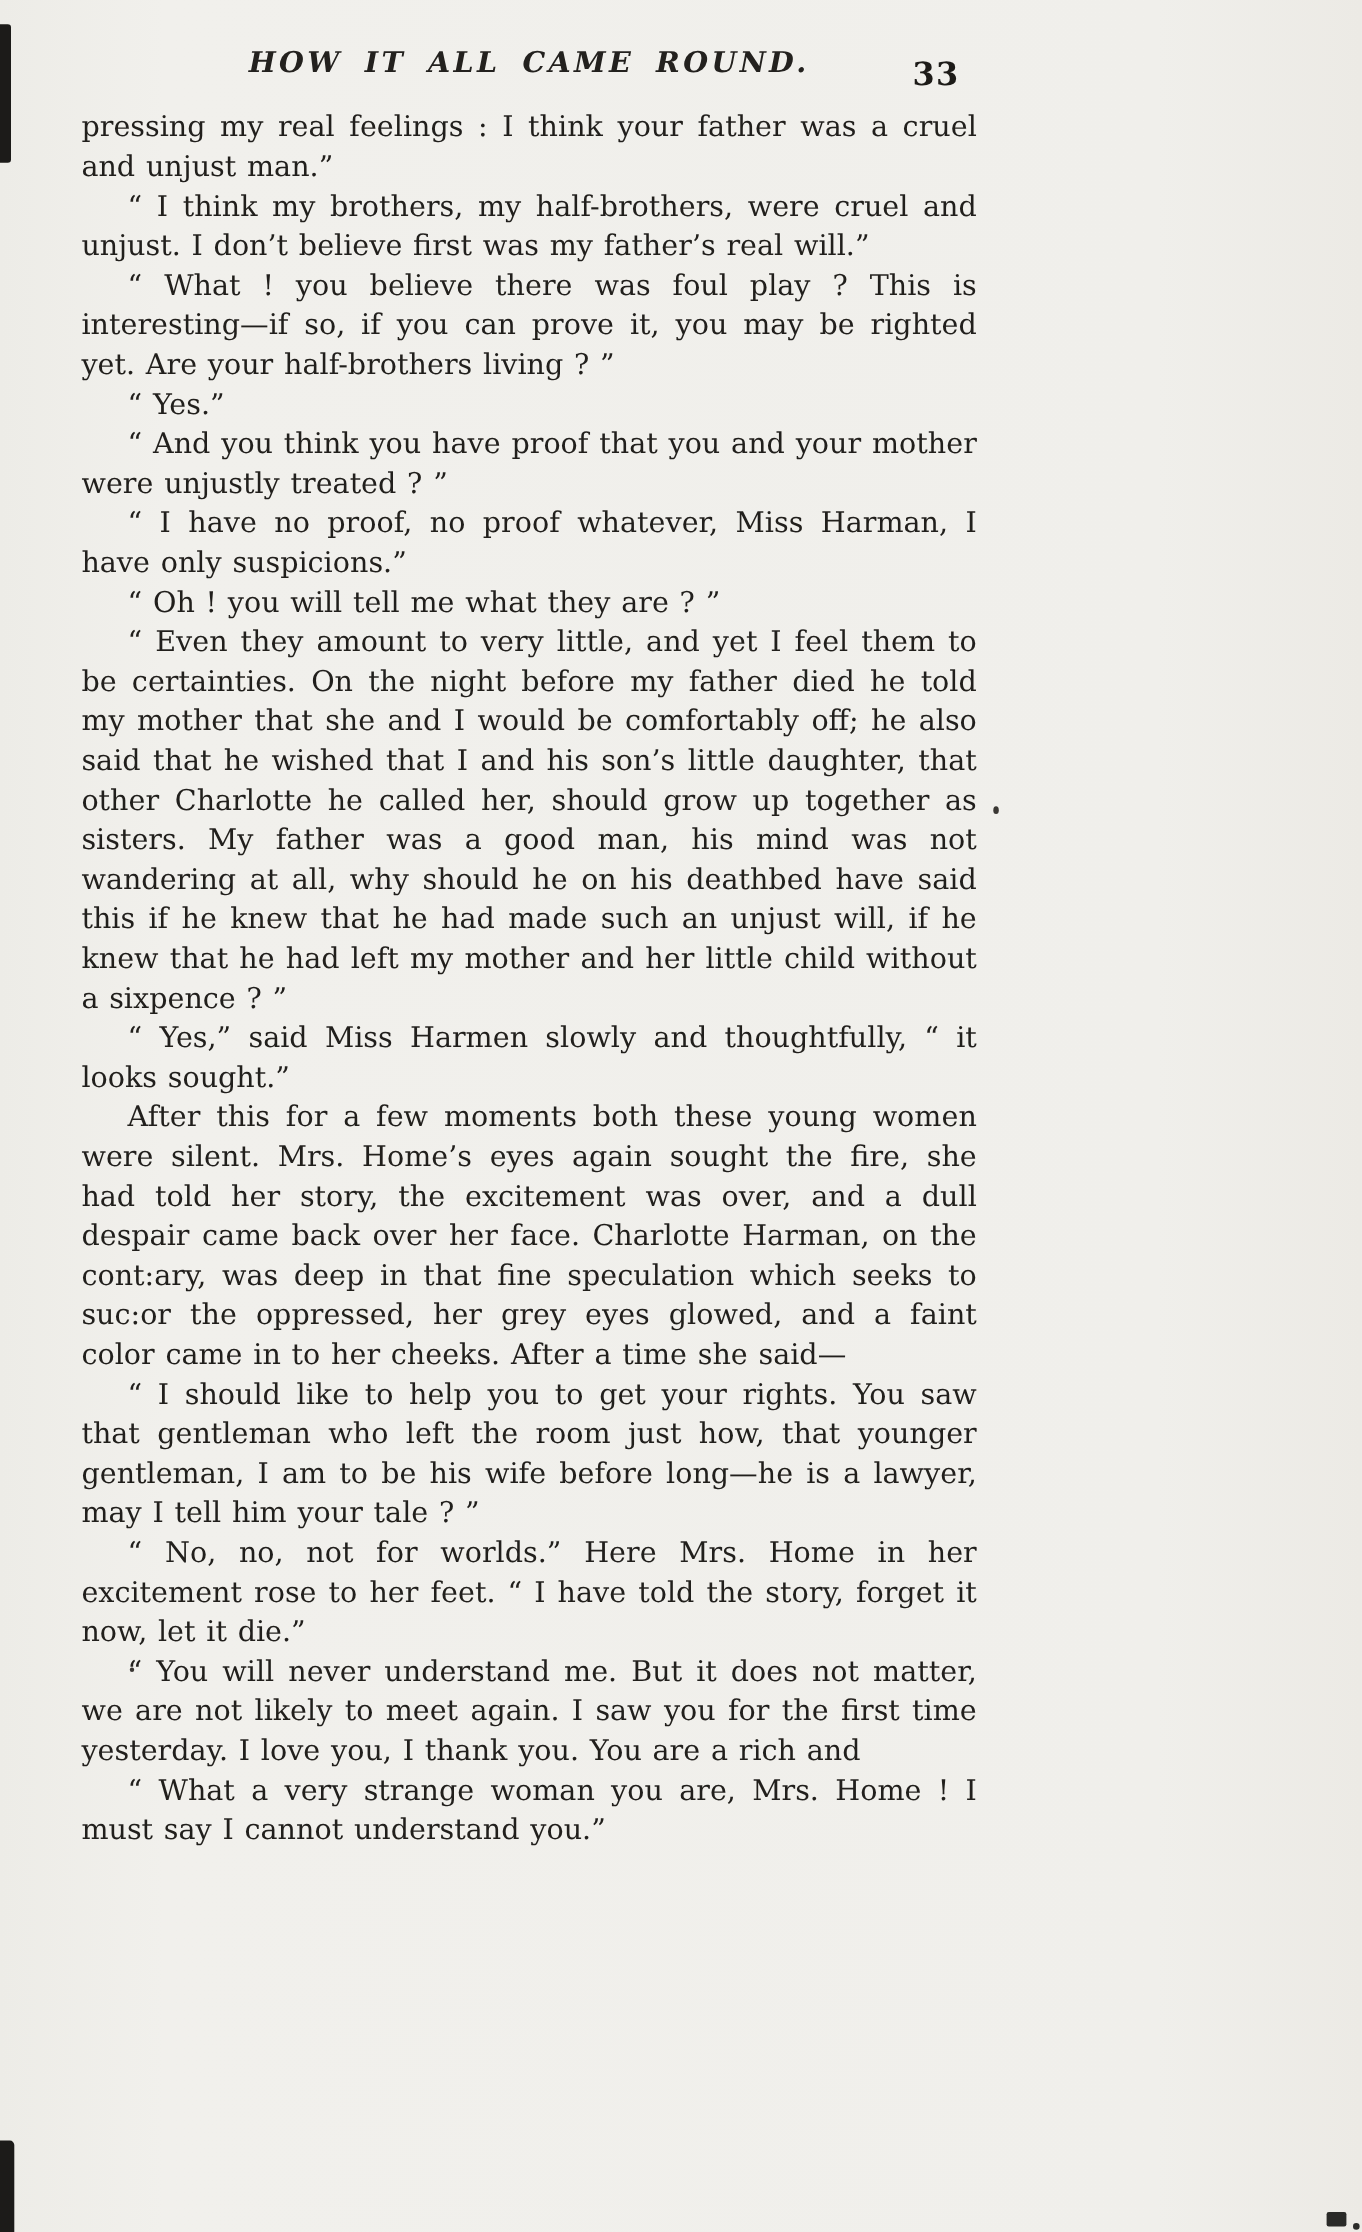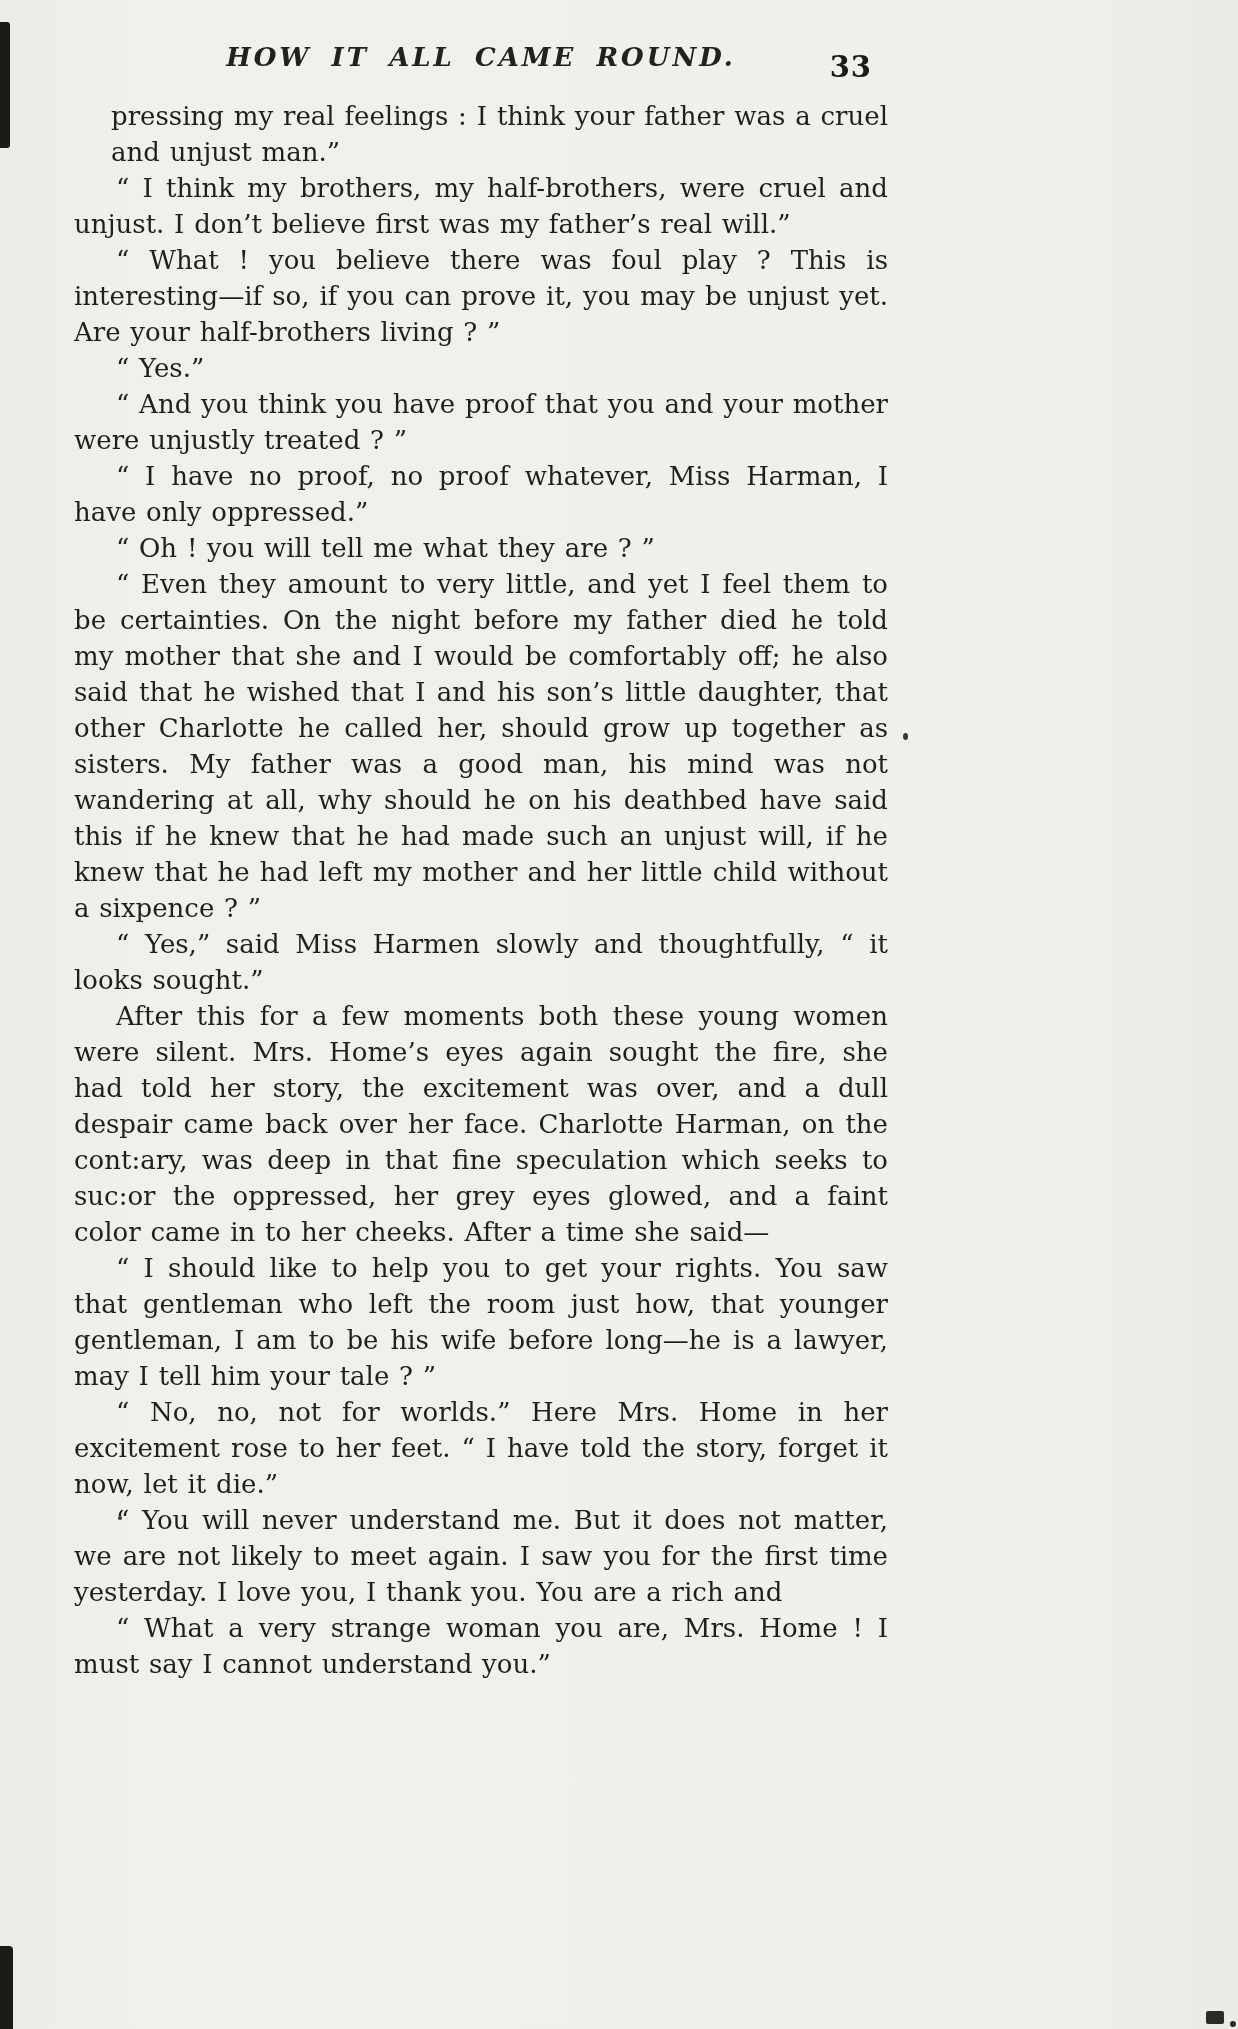--- a/index.html
+++ b/index.html
@@ -52,21 +52,21 @@
     left: 74px;
     top: 98px;
     width: 814px;
     text-align: justify;
     font-size: 26px;
     line-height: 36px;
     color: #211f1c;
     word-spacing: 1.5px;
   }
   .para { margin: 0; text-indent: 42px; }
-  .para.noindent { text-indent: 0; margin-left: 37px; }
+  .para.noindent { text-indent: 0; }
 
   
   .artifact { position: absolute; background: #1c1b19; }
   .artifact.top-left {
     left: 0; top: 22px; width: 10px; height: 126px;
     border-radius: 0 3px 3px 0;
   }
   .artifact.bottom-left {
     left: 0; top: 1946px; width: 13px; height: 83px;
     border-radius: 0 4px 0 0;
@@ -103,24 +103,24 @@
   <div class="speck s2"></div>
 
   <header class="running-header">
     <span class="header-title">HOW IT ALL CAME ROUND.</span>
     <span class="page-number">33</span>
   </header>
 
   <main class="text-block">
     <p class="para noindent">pressing my real feelings : I think your father was a cruel and unjust man.”</p>
     <p class="para">“ I think my brothers, my half-brothers, were cruel and unjust. I don’t believe first was my father’s real will.”</p>
-    <p class="para">“ What ! you believe there was foul play ? This is interesting—if so, if you can prove it, you may be unjust yet. Are your half-brothers living ? ”</p>
+    <p class="para">“ What ! you believe there was foul play ? This is interesting—if so, if you can prove it, you may be righted yet. Are your half-brothers living ? ”</p>
     <p class="para">“ Yes.”</p>
     <p class="para">“ And you think you have proof that you and your mother were unjustly treated ? ”</p>
-    <p class="para">“ I have no proof, no proof whatever, Miss Harman, I have only oppressed.”</p>
+    <p class="para">“ I have no proof, no proof whatever, Miss Harman, I have only suspicions.”</p>
     <p class="para">“ Oh ! you will tell me what they are ? ”</p>
     <p class="para">“ Even they amount to very little, and yet I feel them to be certainties. On the night before my father died he told my mother that she and I would be comfortably off; he also said that he wished that I and his son’s little daughter, that other Charlotte he called her, should grow up together as sisters. My father was a good man, his mind was not wandering at all, why should he on his deathbed have said this if he knew that he had made such an unjust will, if he knew that he had left my mother and her little child without a sixpence ? ”</p>
     <p class="para">“ Yes,” said Miss Harmen slowly and thoughtfully, “ it looks sought.”</p>
     <p class="para">After this for a few moments both these young women were silent. Mrs. Home’s eyes again sought the fire, she had told her story, the excitement was over, and a dull despair came back over her face. Charlotte Harman, on the cont:ary, was deep in that fine speculation which seeks to suc:or the oppressed, her grey eyes glowed, and a faint color came in to her cheeks. After a time she said—</p>
     <p class="para">“ I should like to help you to get your rights. You saw that gentleman who left the room just how, that younger gentleman, I am to be his wife before long—he is a lawyer, may I tell him your tale ? ”</p>
     <p class="para">“ No, no, not for worlds.” Here Mrs. Home in her excitement rose to her feet. “ I have told the story, forget it now, let it die.”</p>
     <p class="para">“ You will never understand me. But it does not matter, we are not likely to meet again. I saw you for the first time yesterday. I love you, I thank you. You are a rich and</p>
     <p class="para">“ What a very strange woman you are, Mrs. Home ! I must say I cannot understand you.”</p>
   </main>
 

